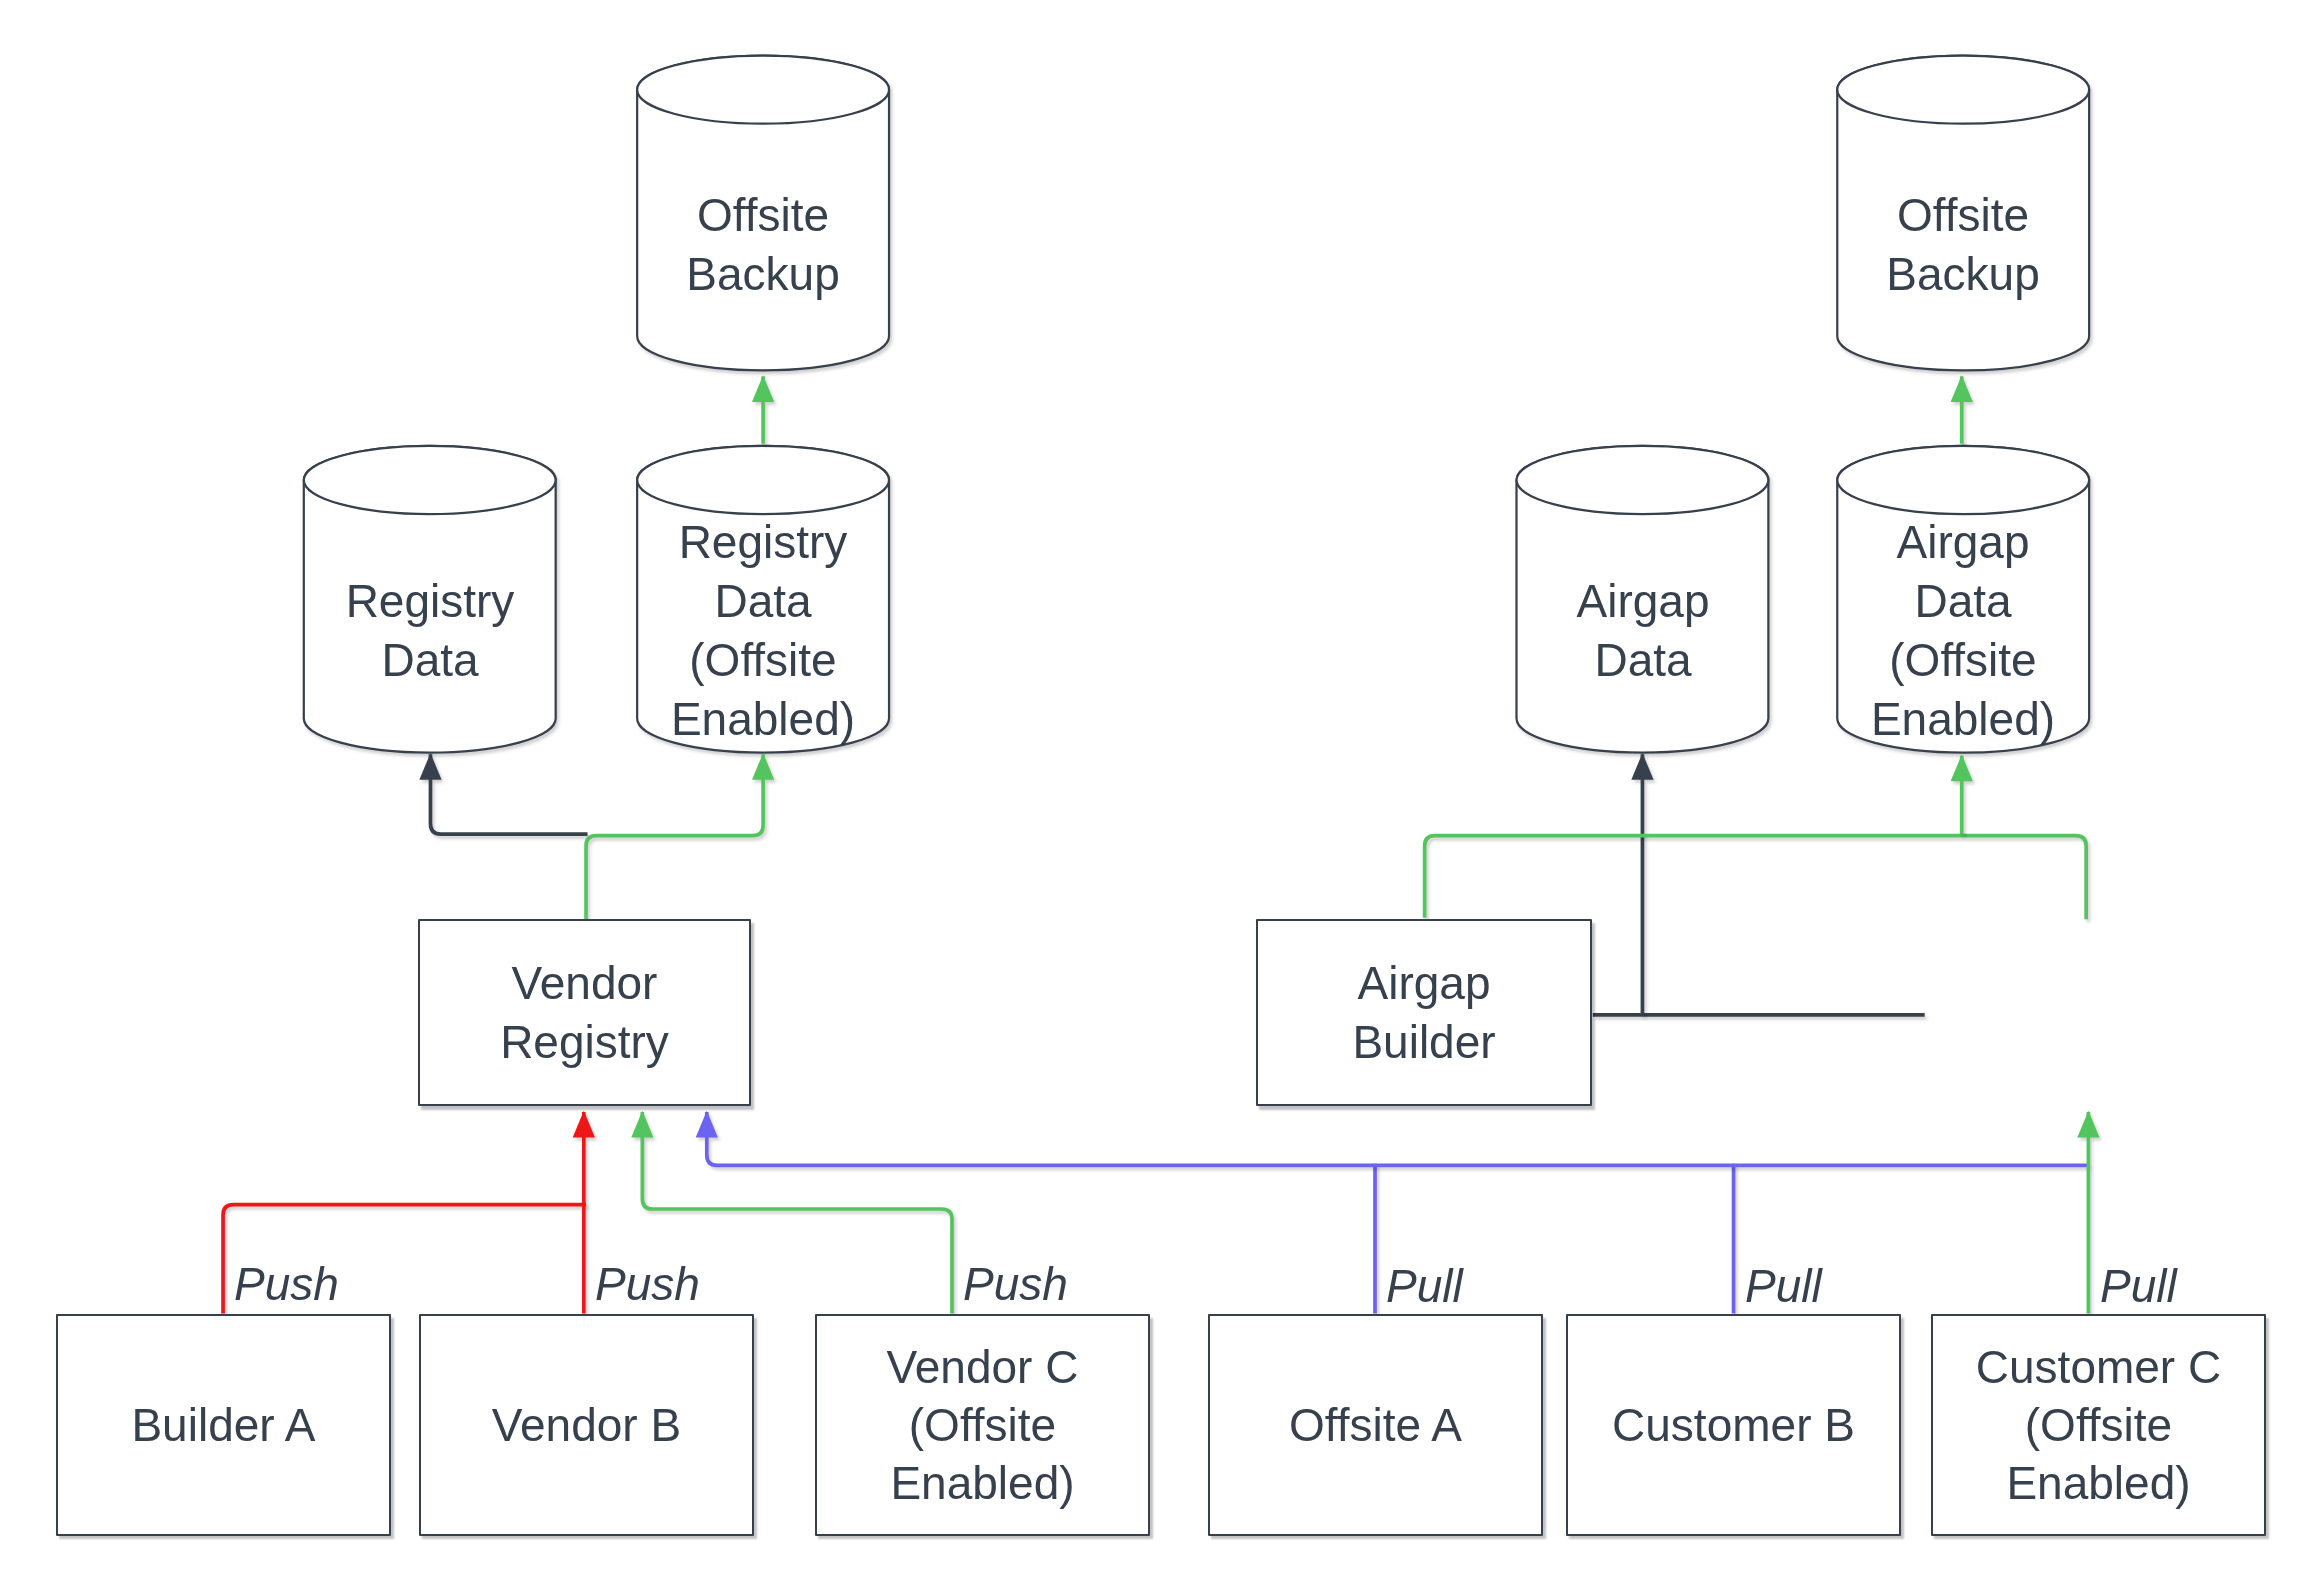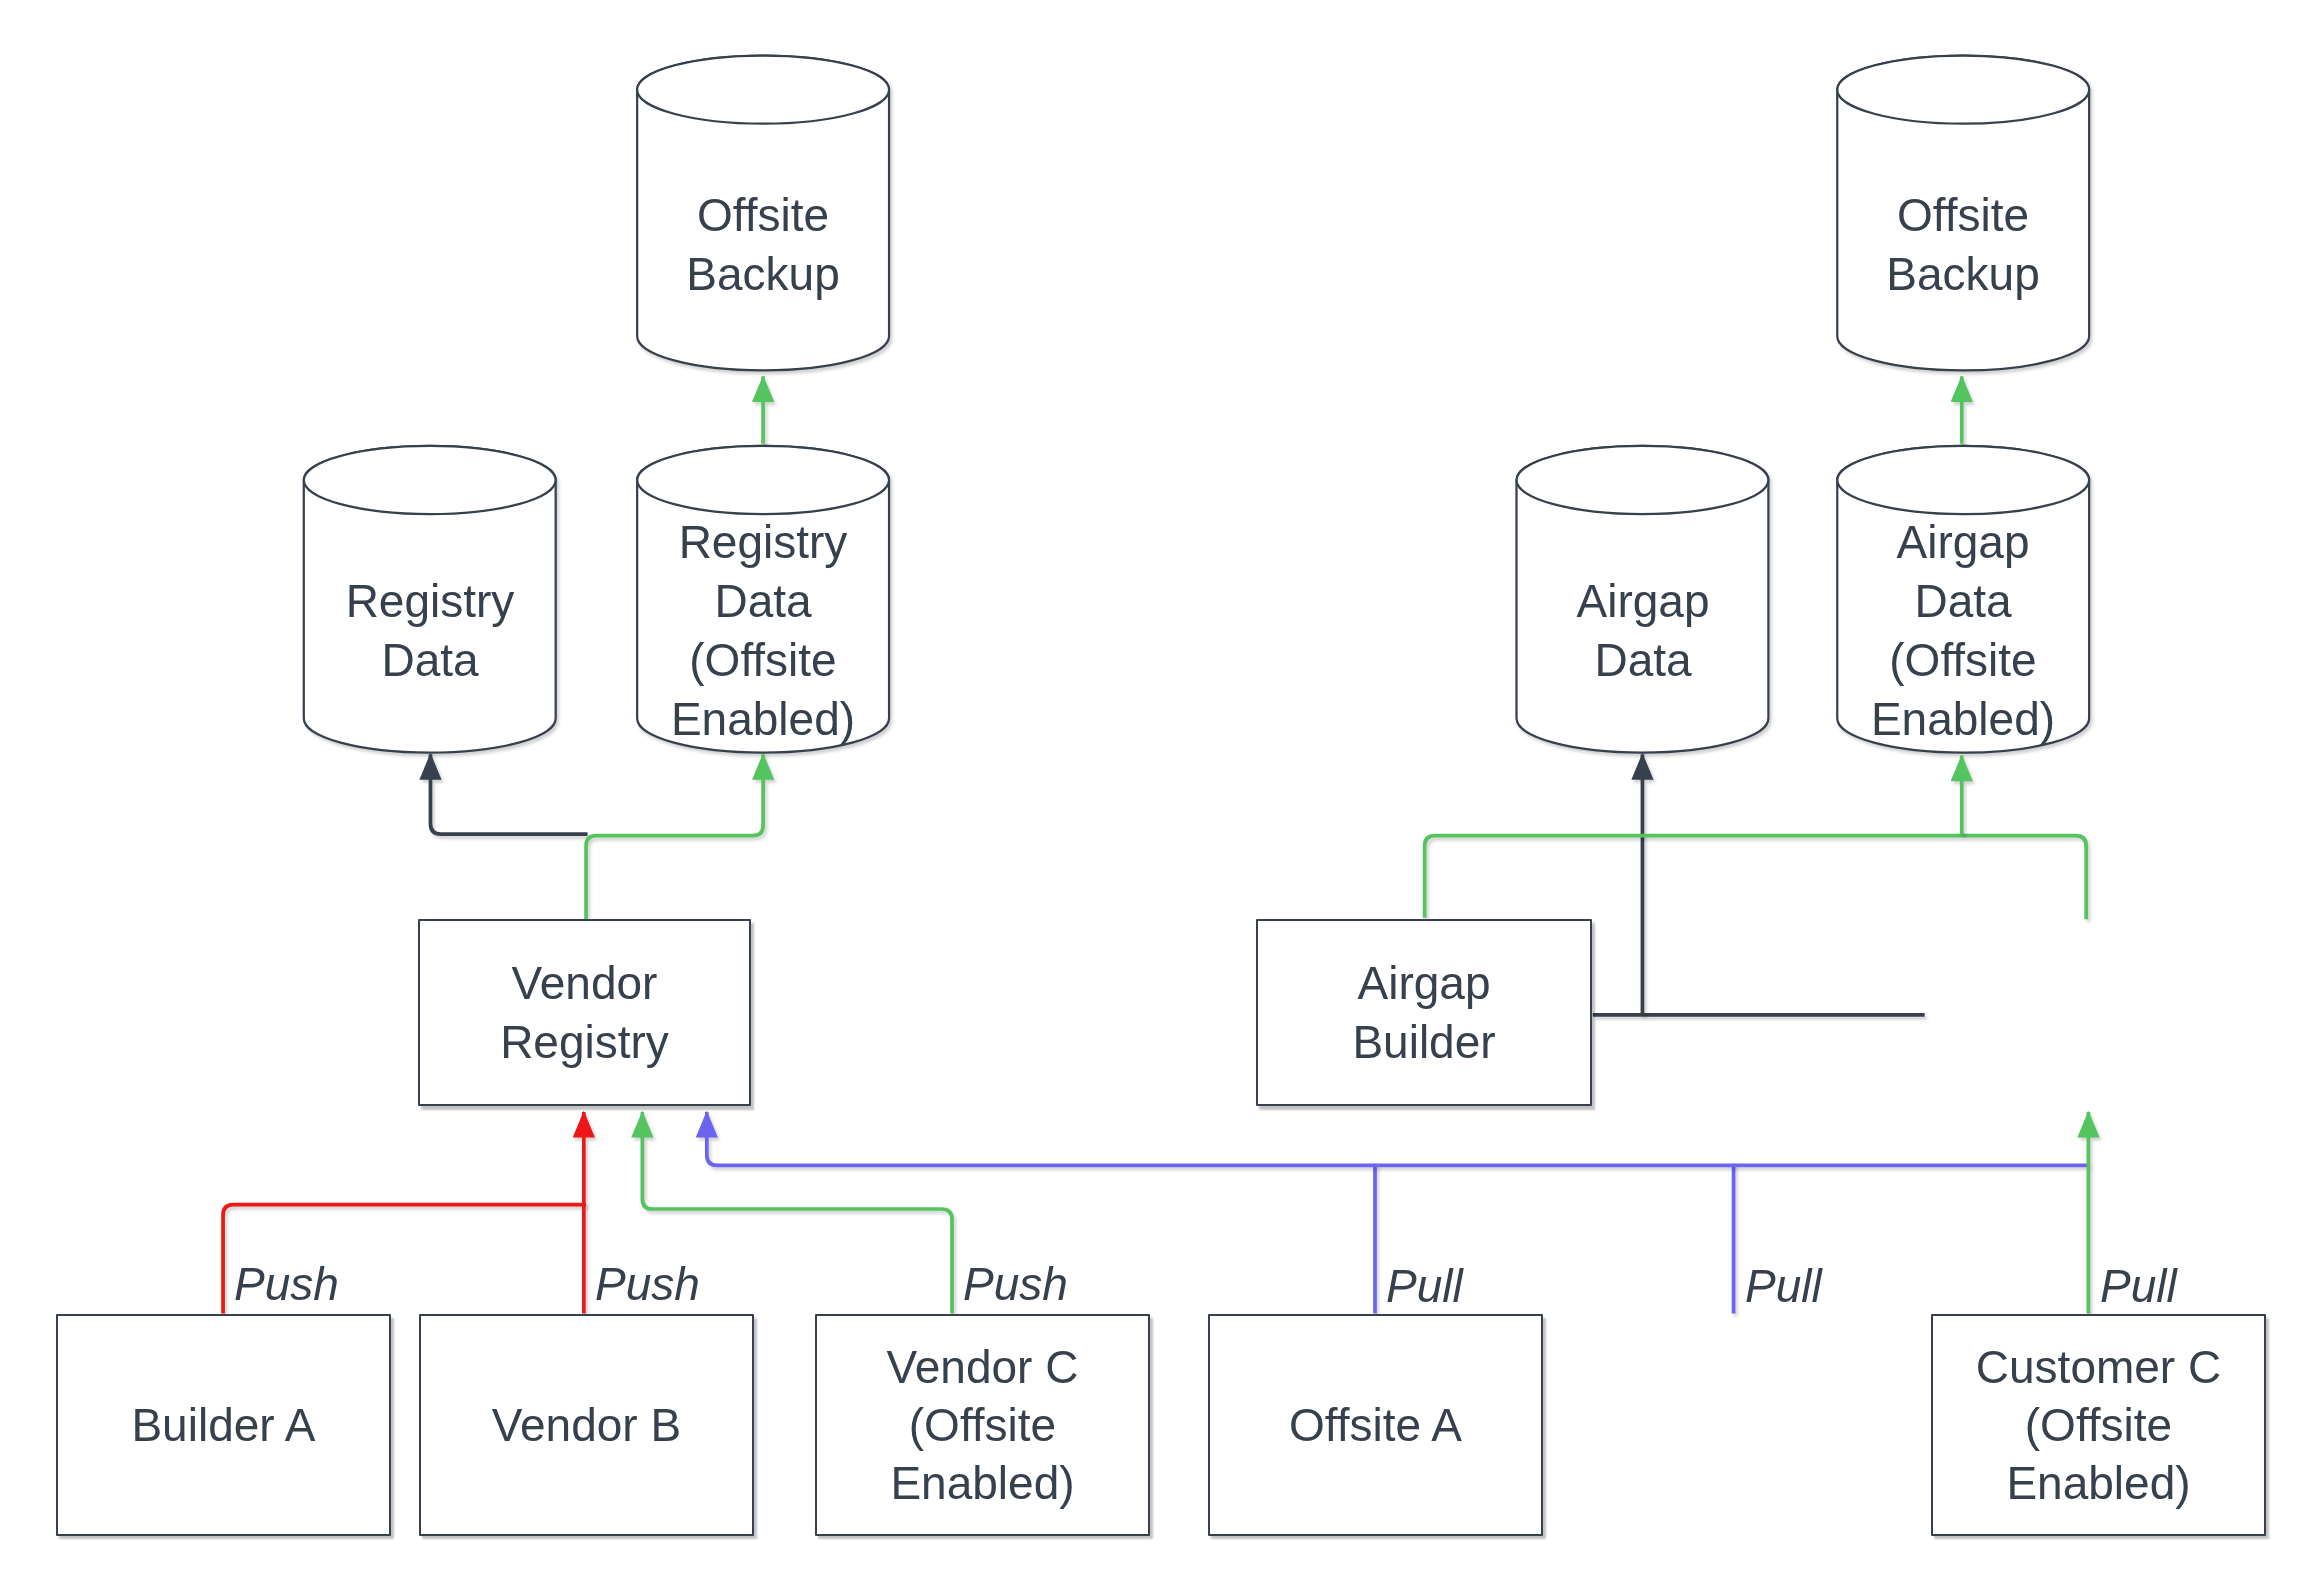--- a/index.html
+++ b/index.html
@@ -147,20 +147,21 @@
 Registry</div>
   <div class="node" style="left:1256px; top:919px; width:336px; height:187px;">Airgap
 Builder</div>
 
   <div class="node" style="left:56px; top:1314px; width:335px; height:222px;">Builder A</div>
   <div class="node" style="left:419px; top:1314px; width:335px; height:222px;">Vendor B</div>
   <div class="node" style="left:785px; top:1314px; width:335px; height:222px; line-height:58px;margin-left:30px;">Vendor C
 (Offsite
 Enabled)</div>
   <div class="node" style="left:1208px; top:1314px; width:335px; height:222px;">Offsite A</div>
+  <div class="node" style="left:1566px; top:1314px; width:335px; height:222px;">Customer B</div>
   <div class="node" style="left:1931px; top:1314px; width:335px; height:222px; line-height:58px;">Customer C
 (Offsite
 Enabled)</div>
 
   <div class="edge-label" style="left:234px; top:1255px;">Push</div>
   <div class="edge-label" style="left:595px; top:1255px;">Push</div>
   <div class="edge-label" style="left:963px; top:1255px;">Push</div>
   <div class="edge-label" style="left:1386px; top:1257px;">Pull</div>
   <div class="edge-label" style="left:1745px; top:1257px;">Pull</div>
   <div class="edge-label" style="left:2100px; top:1257px;">Pull</div>

